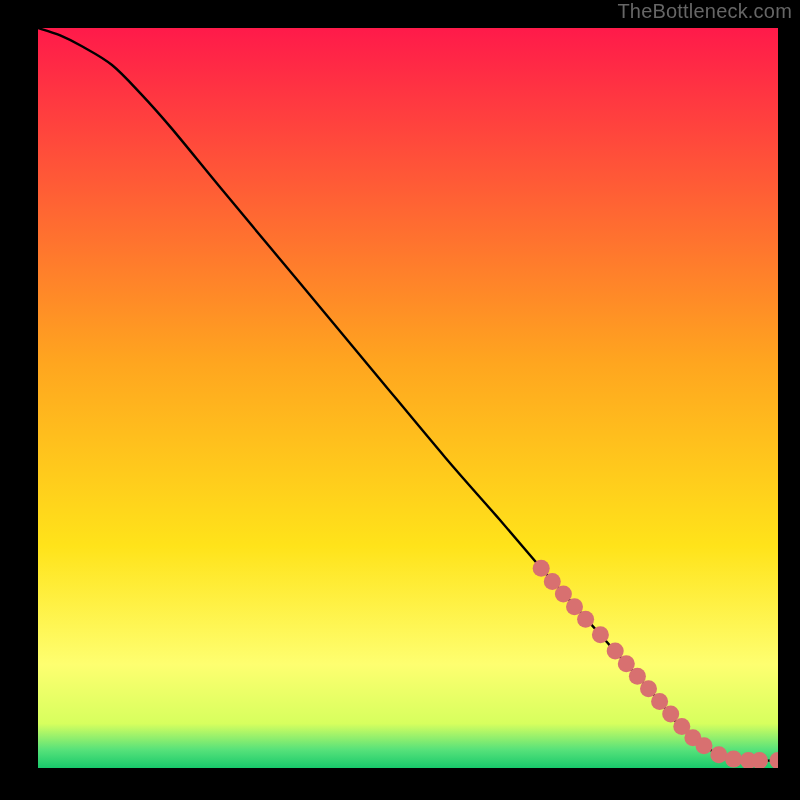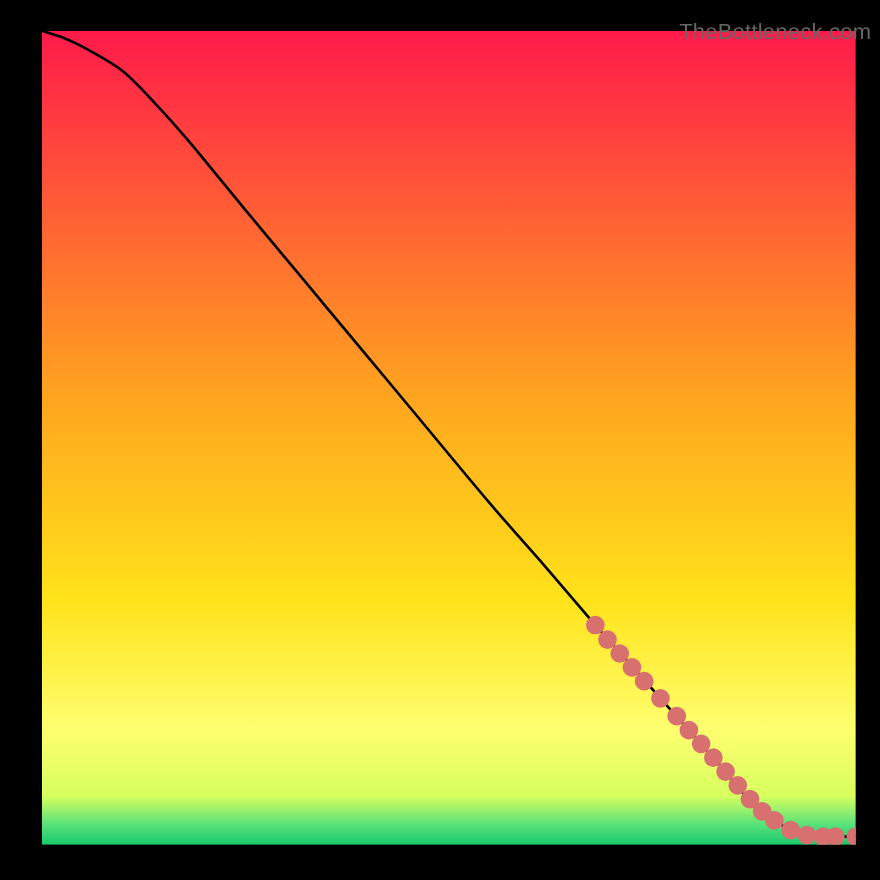--- a/index.html
+++ b/index.html
@@ -6,21 +6,21 @@
   body {
     width: 800px;
     height: 800px;
     background: #000;
     position: relative;
     font-family: Arial, sans-serif;
     overflow: hidden;
   }
   .watermark {
     position: absolute;
-    top: 18px;
+    top: 0;
     right: 8px;
     color: #666;
     font-size: 20px;
     font-weight: 500;
     z-index: 10;
     letter-spacing: 0.2px;
   }
   .plot {
     position: absolute;
     left: 38px;

